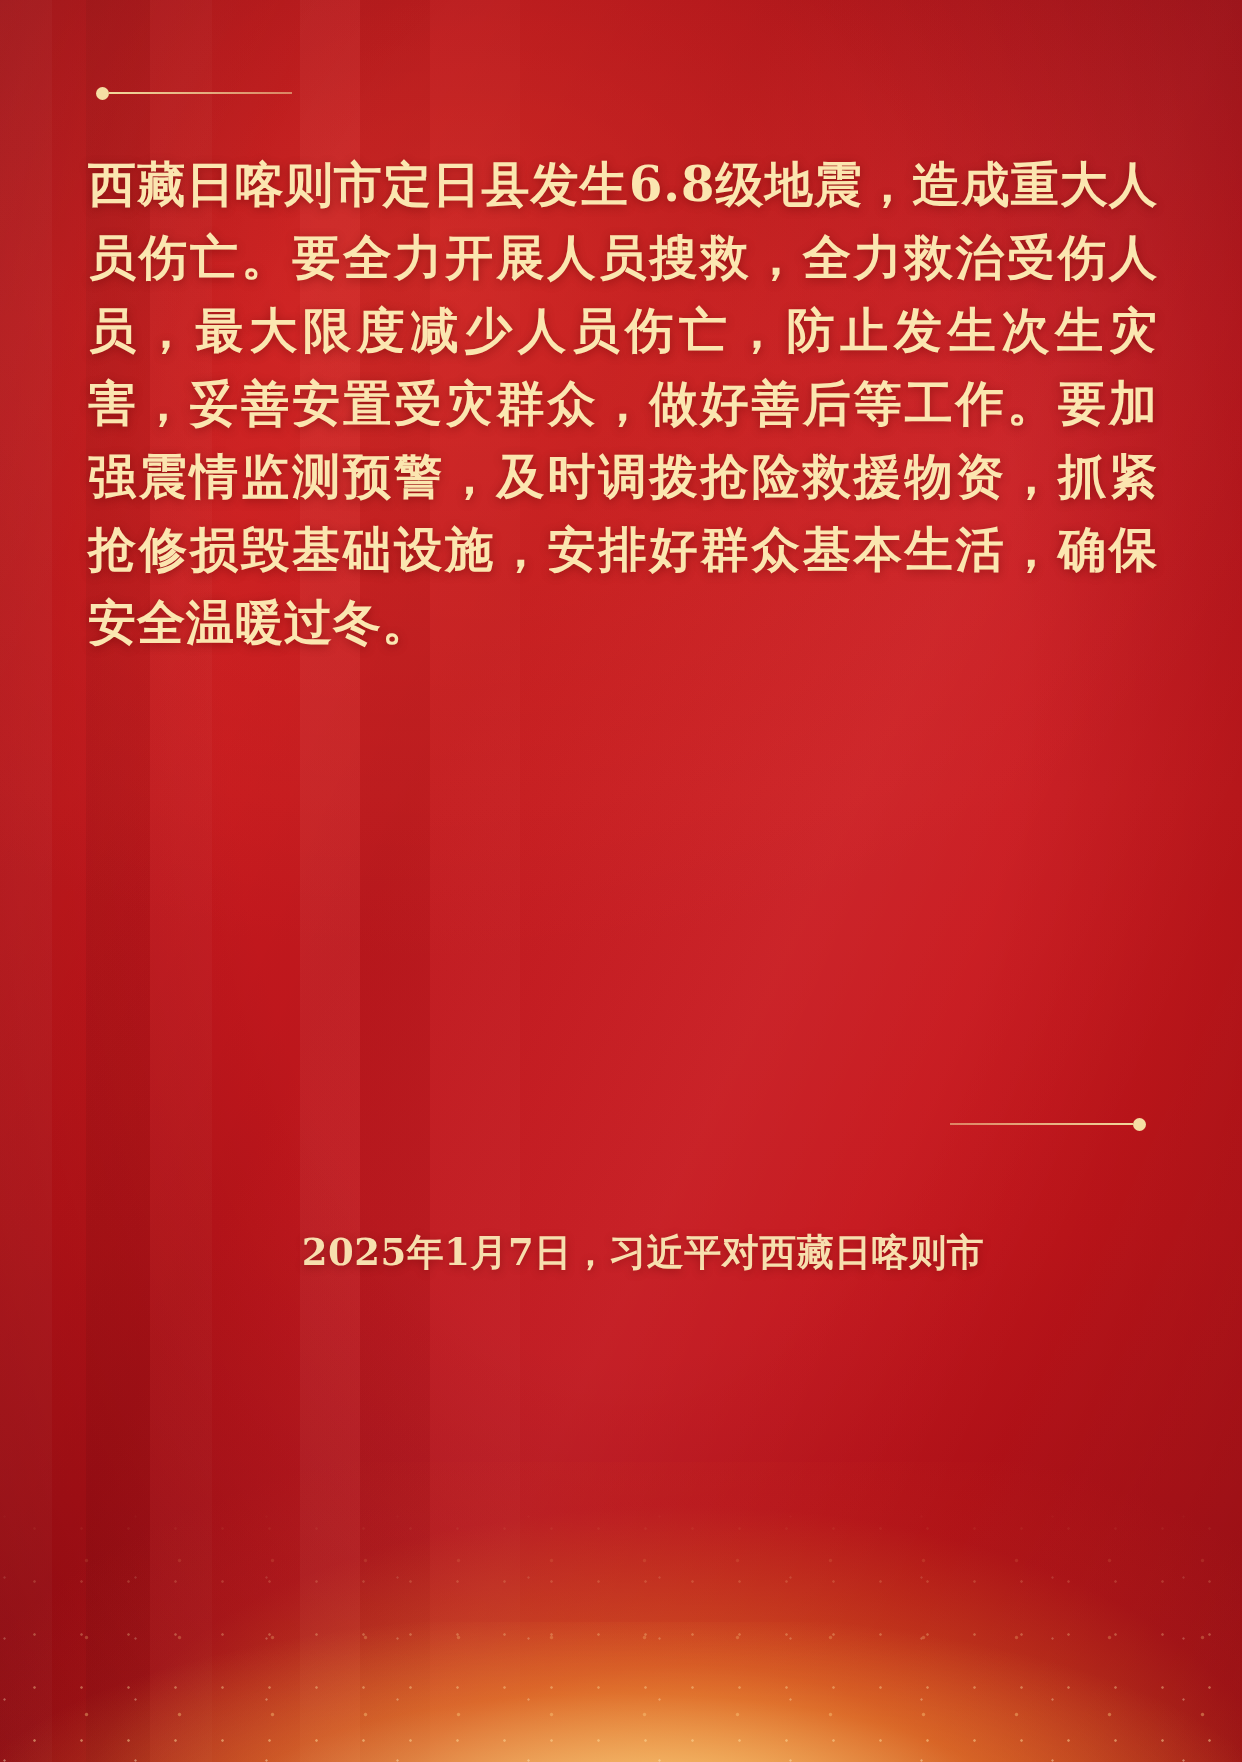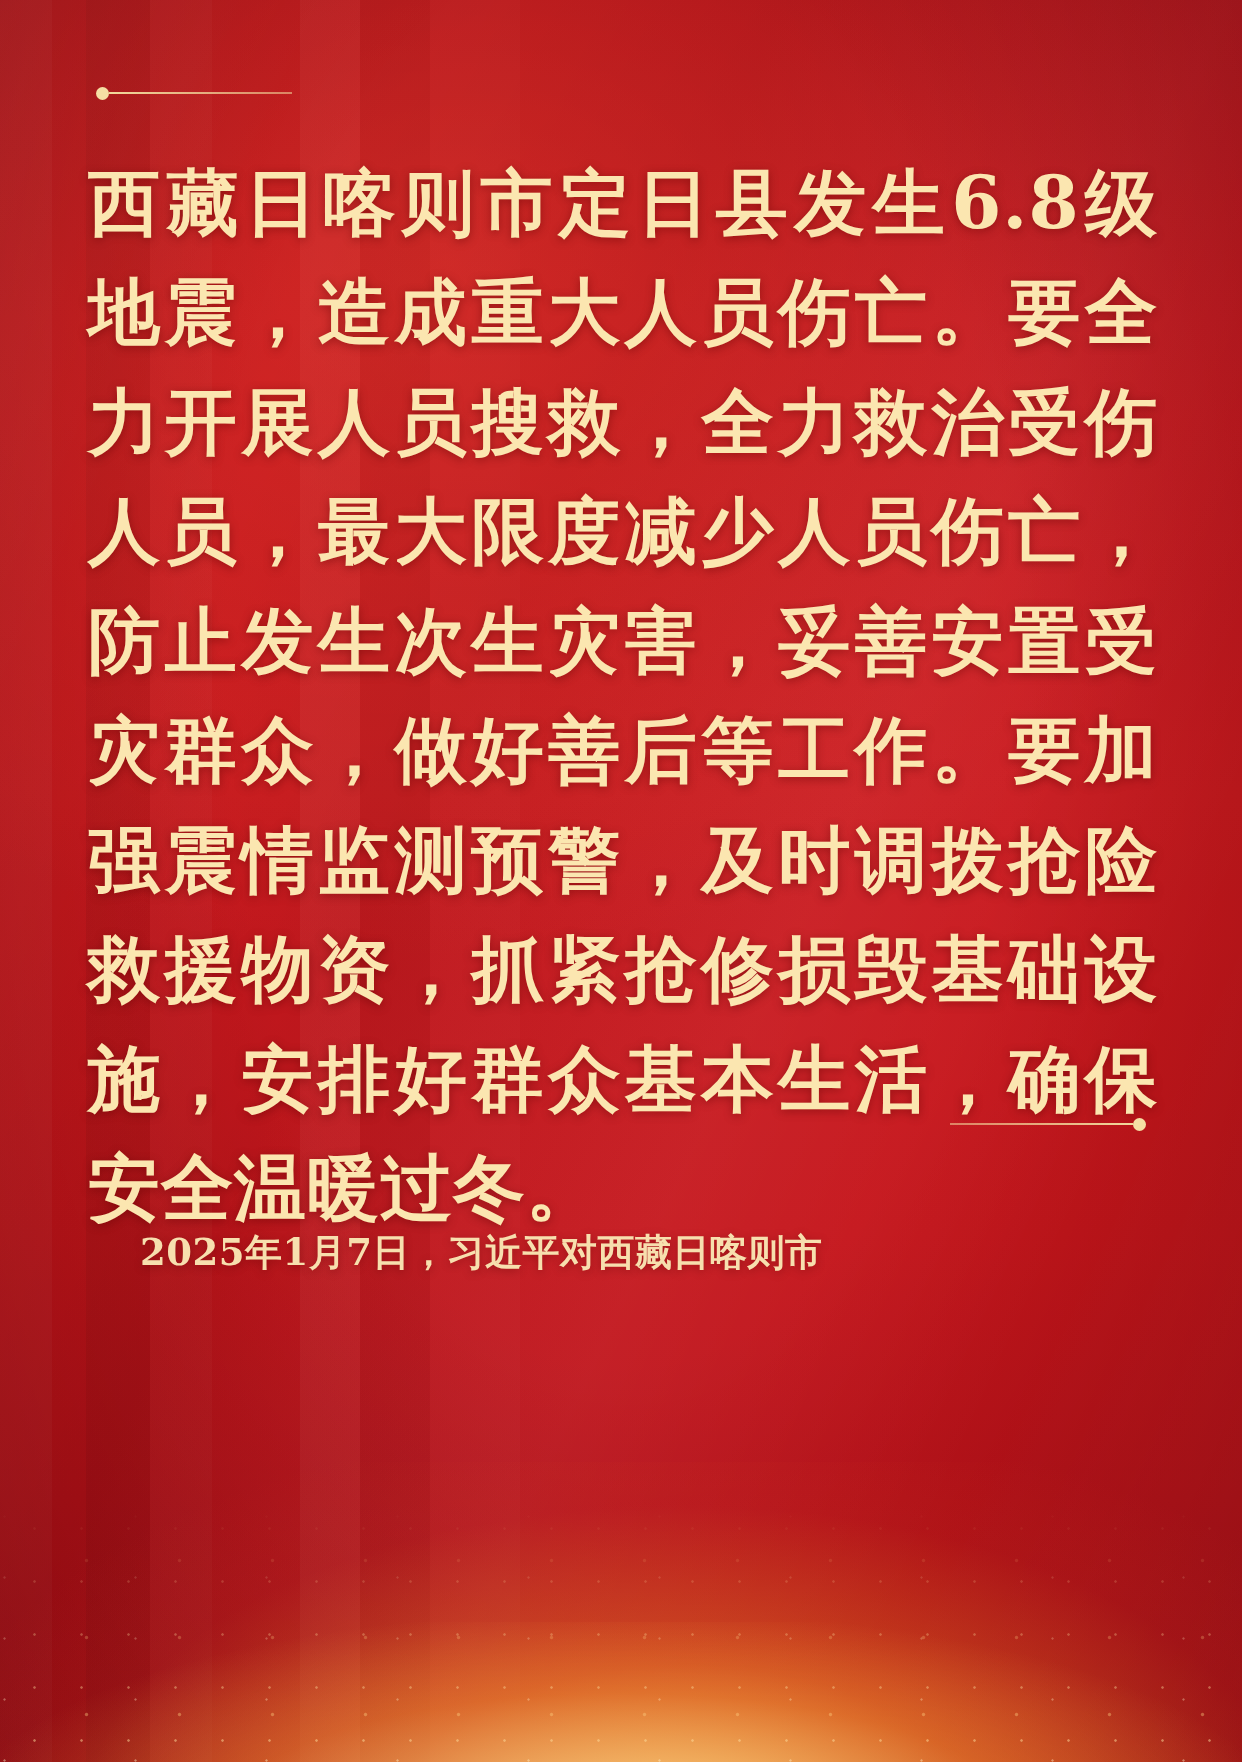--- a/index.html
+++ b/index.html
@@ -134,38 +134,38 @@
   .rule.bottom .line {
     background: linear-gradient(270deg, #f2d99c 0%, rgba(242,217,156,0.55) 100%);
   }
 
   .headline {
     position: absolute;
     left: 88px;
     right: 84px;
     top: 148px;
     color: #fbe6b0;
-    font-size: 72px;
+    font-size: 48px;
     font-weight: 700;
     line-height: 1.52;
     letter-spacing: 1px;
     text-align: justify;
     text-shadow: 0 2px 10px rgba(90,0,0,0.45);
   }
 
   .attribution {
     position: absolute;
     left: 140px;
     right: 96px;
     top: 1216px;
     color: #f7dfae;
     font-size: 37px;
     font-weight: 700;
     line-height: 1.95;
-    text-align: left;
+    text-align: center;
     letter-spacing: 0.5px;
     text-shadow: 0 2px 8px rgba(90,0,0,0.40);
   }
   .attribution .line2 {
     display: block;
   }
 </style>
 </head>
 <body>
 

